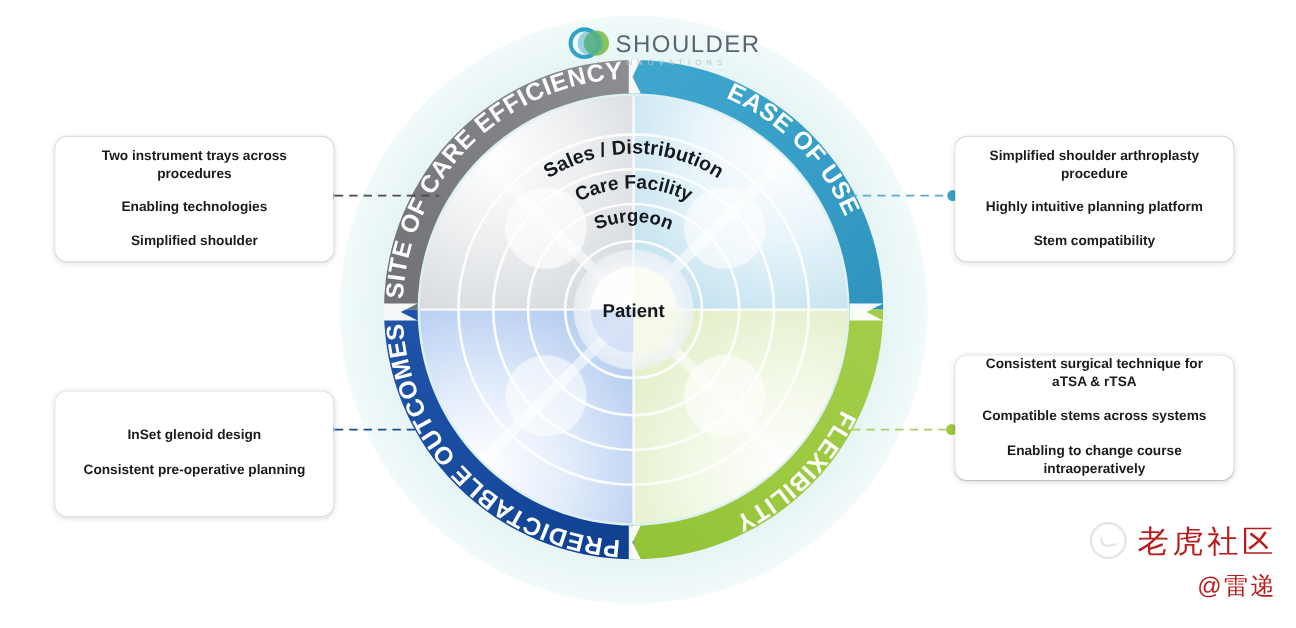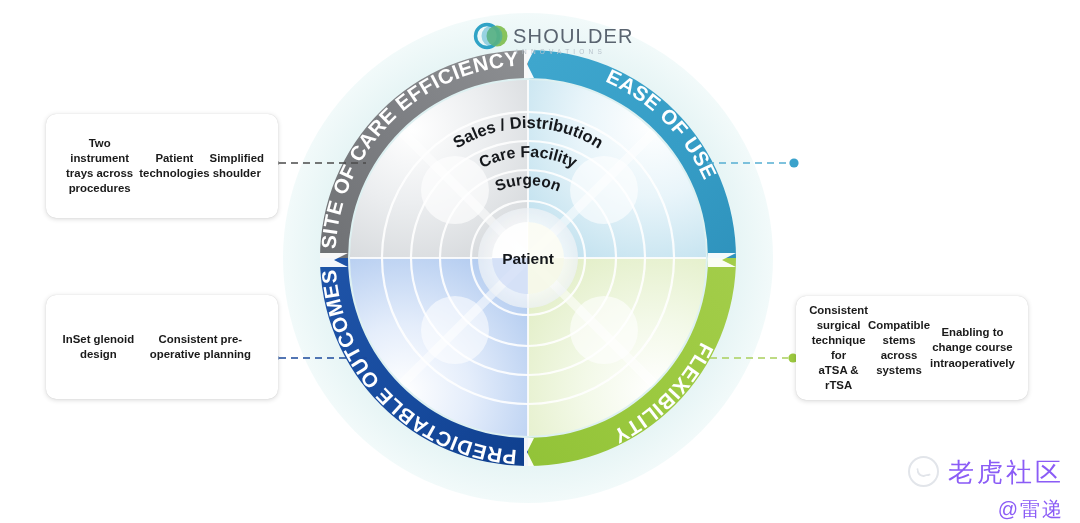--- a/index.html
+++ b/index.html
@@ -21,48 +21,48 @@
     height: 523px;
   }
 
   
   .callout {
     position: absolute;
     background: #ffffff;
     border-radius: 10px;
     box-shadow: 0 1px 5px rgba(0,0,0,0.16), 0 0 1px rgba(0,0,0,0.18);
     display: flex;
-    flex-direction: row;
+    flex-direction: column;
     justify-content: center;
     align-items: center;
     box-sizing: border-box;
     padding: 10px 14px;
   }
   .callout .line {
     font-size: 11.4px;
     font-weight: bold;
     color: #1a1a1a;
     line-height: 1.32;
     text-align: center;
     margin: 6.5px 0;
     white-space: pre-line;
   }
 
   #callout-tl { left: 46px;  top: 114px; width: 232px; height: 104px; }
-  #callout-bl { left: 46px;  top: 295px; width: 232px; height: 104px; justify-content: space-between; }
+  #callout-bl { left: 46px;  top: 326px; width: 232px; height: 104px; }
   #callout-tr { left: 796px; top: 114px; width: 232px; height: 104px; }
   #callout-br { left: 796px; top: 296px; width: 232px; height: 104px; }
 
   
   #watermark {
     position: absolute;
     right: 16px;
-    bottom: 0;
+    bottom: 21px;
     text-align: right;
-    color: #8b5cf6;
+    color: #b91c1c;
     user-select: none;
   }
   #wm-main {
     display: flex;
     align-items: center;
     justify-content: flex-end;
     gap: 9px;
     font-size: 26px;
     letter-spacing: 3px;
     line-height: 1;
@@ -267,29 +267,34 @@
       <circle cx="487" cy="36" r="11.5" fill="none" stroke="#2fa3c6" stroke-width="3.4"></circle>
       <circle cx="497" cy="36" r="10.5" fill="#7dbd4b" opacity="0.9"></circle>
       <circle cx="492" cy="36" r="10.5" fill="#2fa3c6" opacity="0.45"></circle>
     </g>
     <text x="513" y="43" font-family="Liberation Sans, sans-serif" font-size="20" letter-spacing="1.2" fill="#5a6470">SHOULDER</text>
     <text x="516" y="54" font-family="Liberation Sans, sans-serif" font-size="6.5" letter-spacing="4.2" fill="#b9c3cc">INNOVATIONS</text>
   </svg>
 
   <div class="callout" id="callout-tl">
     <div class="line">Two instrument trays across procedures</div>
-    <div class="line">Patient technologies</div>
+    <div class="line">Enabling technologies</div>
     <div class="line">Simplified shoulder</div>
   </div>
 
   <div class="callout" id="callout-bl">
     <div class="line">InSet glenoid design</div>
     <div class="line">Consistent pre-operative planning</div>
   </div>
 
+  <div class="callout" id="callout-tr">
+    <div class="line">Simplified shoulder arthroplasty procedure</div>
+    <div class="line">Highly intuitive planning platform</div>
+    <div class="line">Stem compatibility</div>
+  </div>
 
   <div class="callout" id="callout-br">
     <div class="line">Consistent surgical technique for
 aTSA &amp; rTSA</div>
     <div class="line">Compatible stems across systems</div>
     <div class="line">Enabling to change course intraoperatively</div>
   </div>
 
   <div id="watermark">
     <div id="wm-main">

